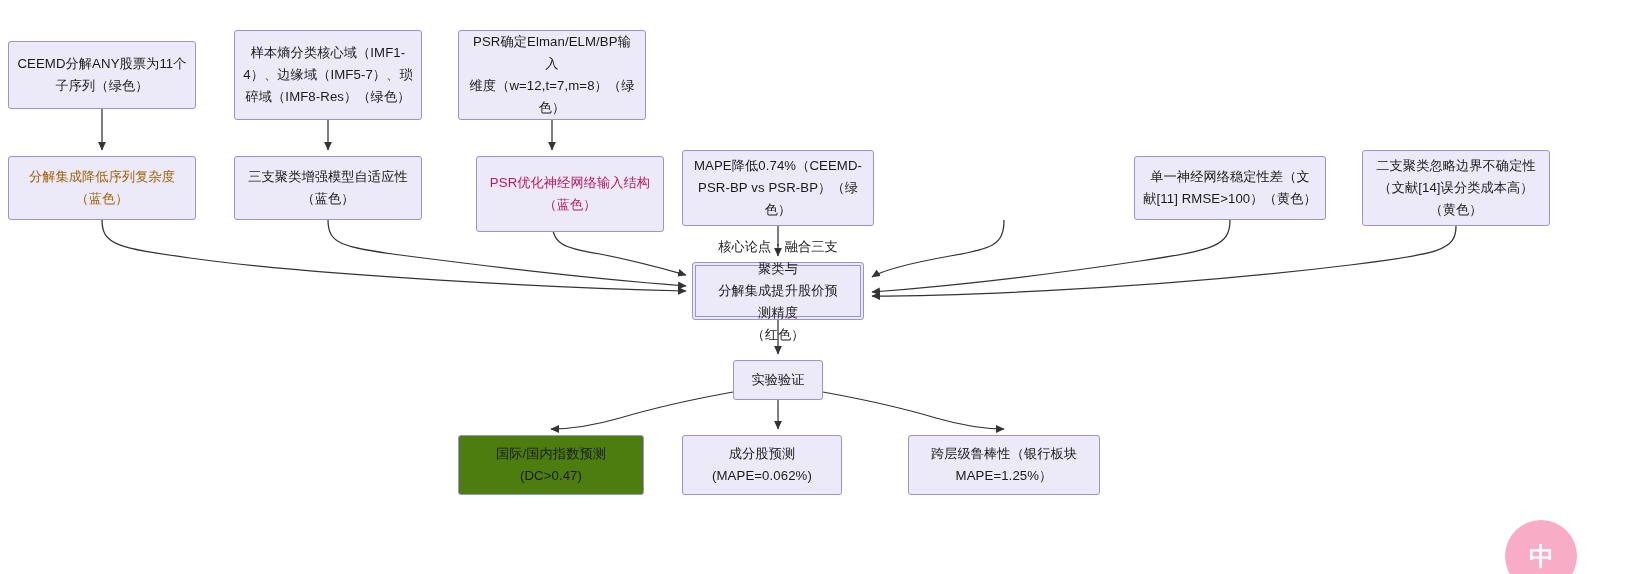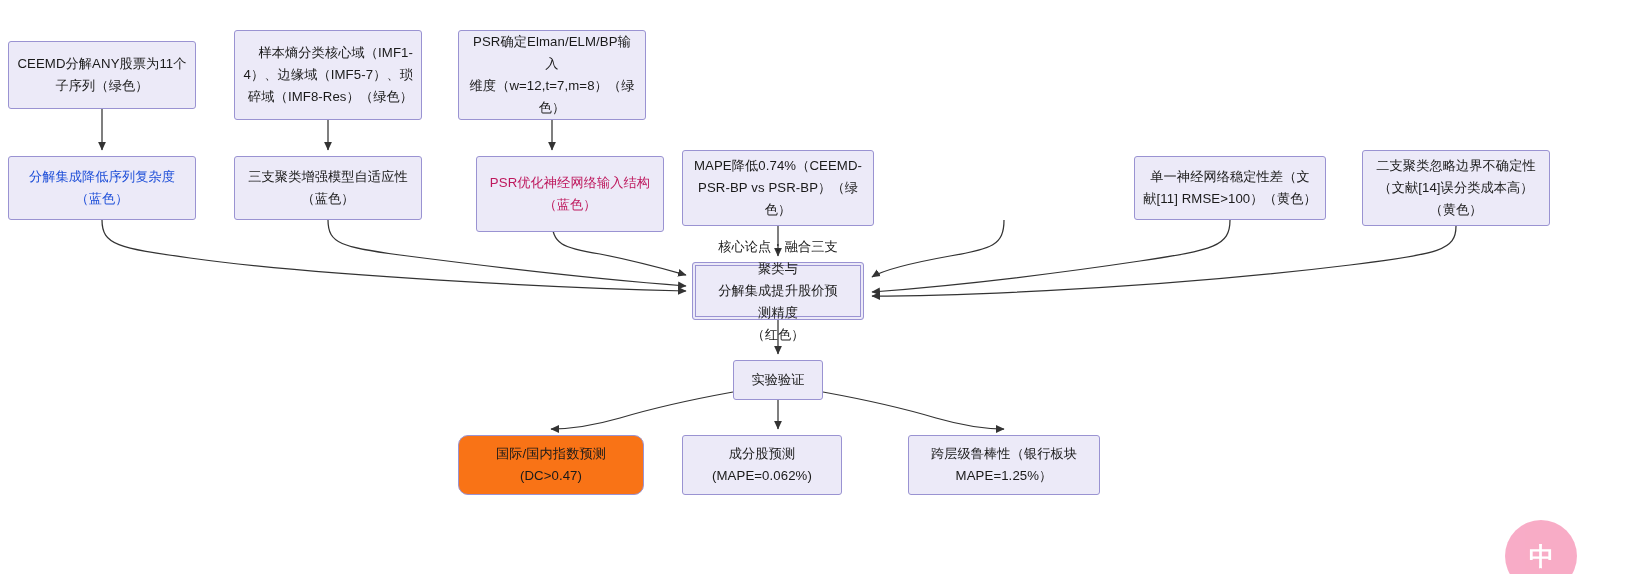--- a/index.html
+++ b/index.html
@@ -78,31 +78,31 @@
       <path d="M733,392 C700,398 660,406 620,418 C592,426 570,429 551,429"></path>
       <path d="M778,400 L778,429"></path>
       <path d="M823,392 C856,398 896,406 936,418 C964,426 986,429 1004,429"></path>
     </g>
   </svg>
 
   <div class="node" style="left: 8px; top: 41px; width: 188px; height: 68px; background: rgb(236, 234, 248); border-color: rgb(154, 147, 210); color: rgb(26, 26, 26);">
     <span class="txt">CEEMD分解ANY股票为11个
 子序列（绿色）</span>
   </div>
-  <div class="node" style="left: 234px; top: 30px; width: 188px; height: 90px; background: rgb(236, 234, 248); border-color: rgb(154, 147, 210); color: rgb(26, 26, 26); text-align: right;">
+  <div class="node" style="left: 234px; top: 30px; width: 188px; height: 90px; background: rgb(236, 234, 248); border-color: rgb(154, 147, 210); color: rgb(26, 26, 26);">
     <span class="txt">样本熵分类核心域（IMF1-
 4）、边缘域（IMF5-7）、琐
 碎域（IMF8-Res）（绿色）</span>
   </div>
   <div class="node" style="left: 458px; top: 30px; width: 188px; height: 90px; background: rgb(236, 234, 248); border-color: rgb(154, 147, 210); color: rgb(26, 26, 26);">
     <span class="txt">PSR确定Elman/ELM/BP输入
 维度（w=12,t=7,m=8）（绿
 色）</span>
   </div>
-  <div class="node" style="left: 8px; top: 156px; width: 188px; height: 64px; background: rgb(236, 234, 248); border-color: rgb(154, 147, 210); color: #1d4ed8;">
+  <div class="node" style="left: 8px; top: 156px; width: 188px; height: 64px; background: rgb(236, 234, 248); border-color: rgb(154, 147, 210); color: #a16207;">
     <span class="txt">分解集成降低序列复杂度
 （蓝色）</span>
   </div>
   <div class="node" style="left: 234px; top: 156px; width: 188px; height: 64px; background: rgb(236, 234, 248); border-color: rgb(154, 147, 210); color: rgb(26, 26, 26);">
     <span class="txt">三支聚类增强模型自适应性
 （蓝色）</span>
   </div>
   <div class="node" style="left: 476px; top: 156px; width: 188px; height: 76px; background: rgb(236, 234, 248); border-color: rgb(154, 147, 210); color: #be185d;">
     <span class="txt">PSR优化神经网络输入结构
 （蓝色）</span>
@@ -122,21 +122,21 @@
 （黄色）</span>
   </div>
   <div class="node core" style="left: 692px; top: 262px; width: 172px; height: 58px; background: rgb(236, 234, 248); border-color: rgb(154, 147, 210); color: rgb(26, 26, 26);">
     <span class="txt">核心论点：融合三支聚类与
 分解集成提升股价预测精度
 （红色）</span>
   </div>
   <div class="node" style="left: 733px; top: 360px; width: 90px; height: 40px; background: rgb(236, 234, 248); border-color: rgb(154, 147, 210); color: rgb(26, 26, 26);">
     <span class="txt">实验验证</span>
   </div>
-  <div class="node" style="left: 458px; top: 435px; width: 186px; height: 60px; background: #f97316; border-color: rgb(154, 147, 210); color: rgb(26, 26, 26); border-radius: 10px;">
+  <div class="node" style="left: 458px; top: 435px; width: 186px; height: 60px; background: #4d7c0f; border-color: rgb(154, 147, 210); color: rgb(26, 26, 26);">
     <span class="txt">国际/国内指数预测
 (DC&gt;0.47)</span>
   </div>
   <div class="node" style="left: 682px; top: 435px; width: 160px; height: 60px; background: rgb(236, 234, 248); border-color: rgb(154, 147, 210); color: rgb(26, 26, 26);">
     <span class="txt">成分股预测
 (MAPE=0.062%)</span>
   </div>
   <div class="node" style="left: 908px; top: 435px; width: 192px; height: 60px; background: rgb(236, 234, 248); border-color: rgb(154, 147, 210); color: rgb(26, 26, 26);">
     <span class="txt">跨层级鲁棒性（银行板块
 MAPE=1.25%）</span>

